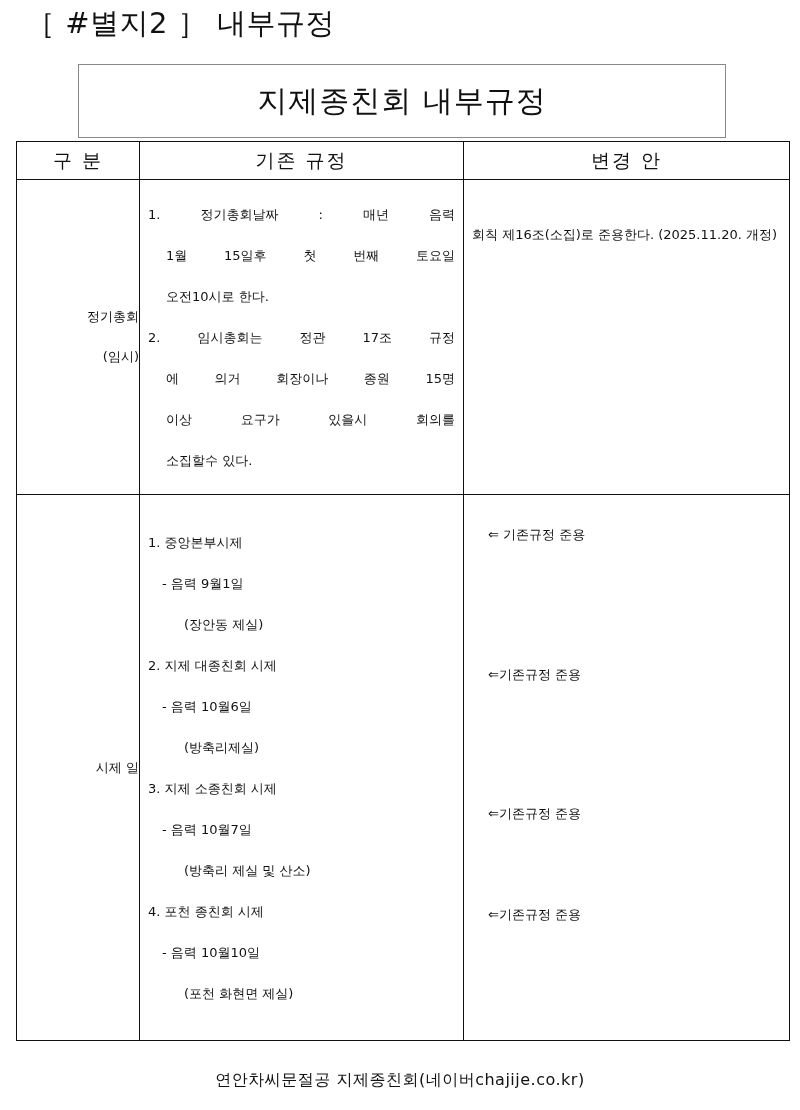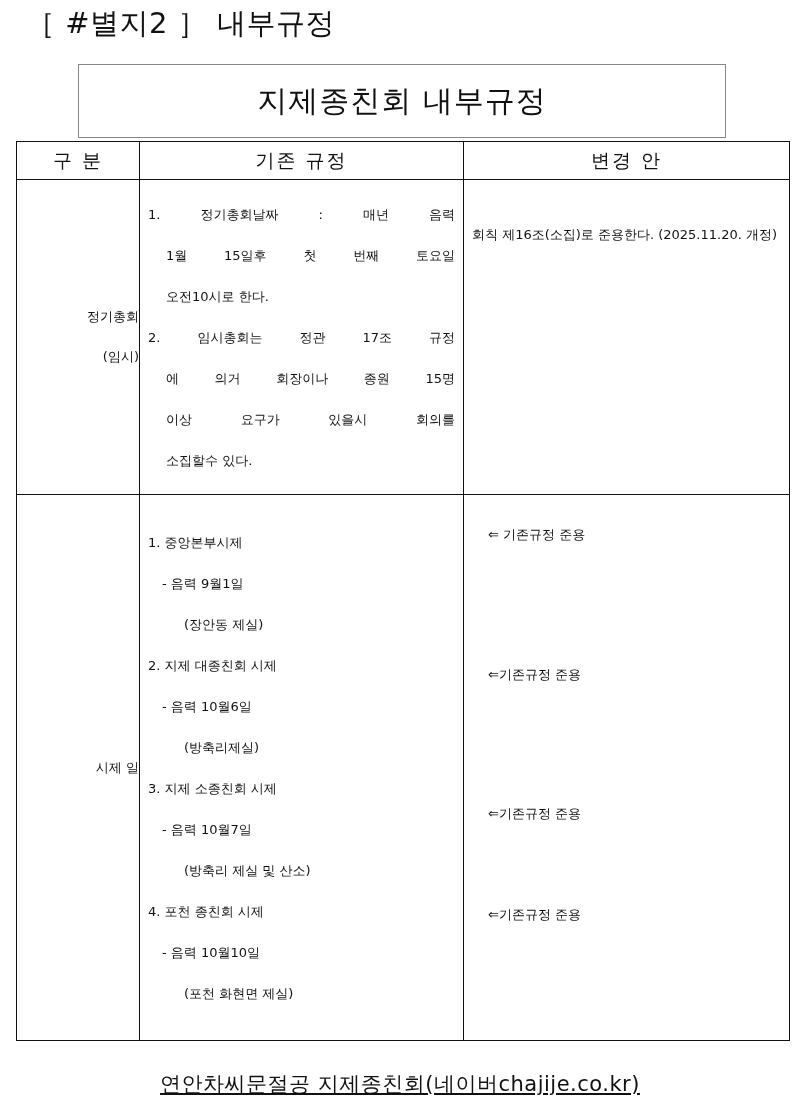--- a/index.html
+++ b/index.html
@@ -37,21 +37,21 @@
   .item .cont { padding-left: 18px; text-align: justify; text-align-last: justify; }
   .item .cont.last { text-align-last: left; }
   .r2 .line { line-height: 41px; white-space: nowrap; }
   .r2 .sub1 { padding-left: 14px; }
   .r2 .sub2 { padding-left: 36px; }
   .change-text { padding: 0 8px; line-height: 38px; text-align: justify; }
   .r2-change { position: relative; height: 545px; }
   .r2-change .c { position: absolute; left: 16px; white-space: nowrap; margin-left: 8px; }
   .footer {
     position: absolute; left: 0; top: 1070px; width: 800px; text-align: center;
-    font-size: 21px; letter-spacing: 0.5px; text-decoration: underline;
+    font-size: 16px; letter-spacing: 0.5px;
   }
 </style>
 </head>
 <body>
 
 <div class="annex-heading">［ #별지2 ］ 내부규정</div>
 
 <div class="title-box">
   <span>지제종친회 내부규정</span>
 </div>

